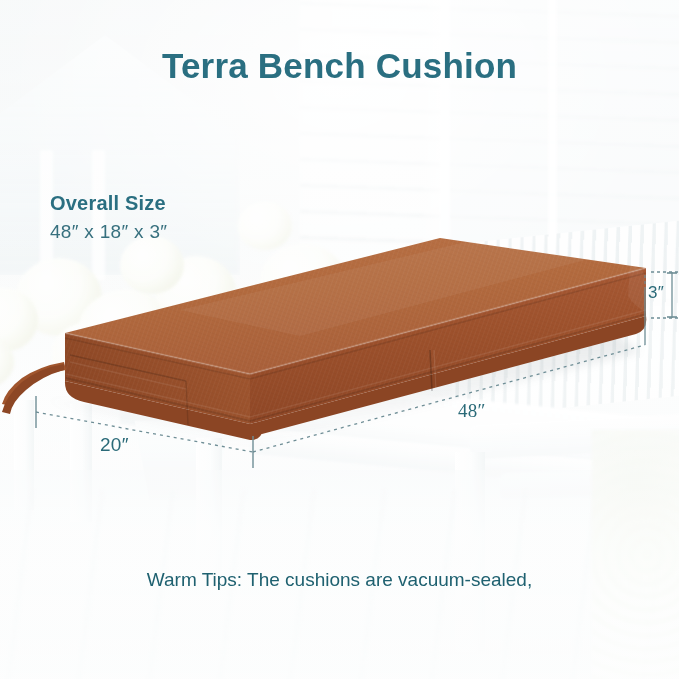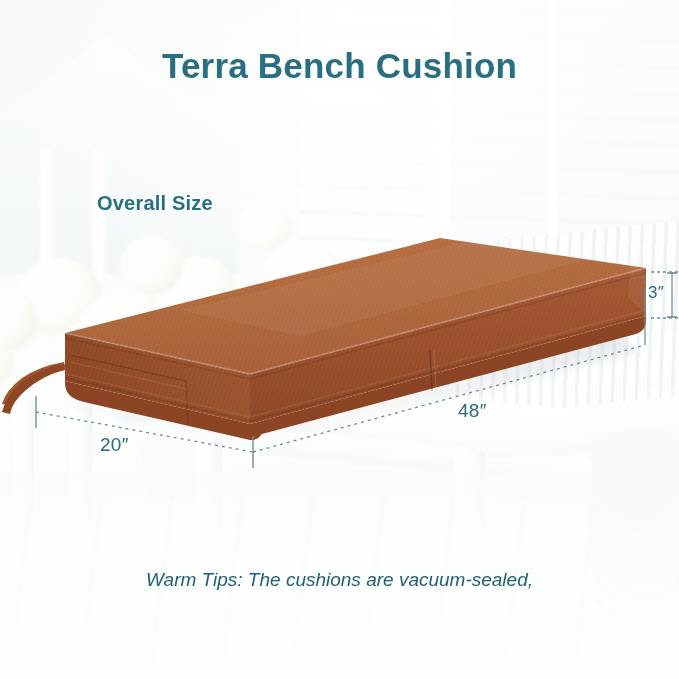--- a/index.html
+++ b/index.html
@@ -173,21 +173,20 @@
     text-align: center;
     font-size: 35px;
     font-weight: 700;
     letter-spacing: .2px;
     color: #2a6f81;
   }
   .size-block {
     position: absolute;
     left: 50px; top: 192px;
     color: #2a6f81;
-    margin-left: 47px;
   }
   .size-label {
     font-size: 20px;
     font-weight: 700;
     letter-spacing: .2px;
     margin-bottom: 6px;
   }
   .size-value {
     font-size: 19px;
     font-weight: 400;
@@ -195,35 +194,34 @@
     letter-spacing: .3px;
   }
   .tips {
     position: absolute;
     left: 0; right: 0; top: 562px;
     text-align: center;
     color: #1f6170;
     font-size: 19px;
     line-height: 35px;
     font-weight: 400;
-    font-style: italic;
   }
 
   
   .cushion { position: absolute; left: 0; top: 0; width: 679px; height: 679px; pointer-events: none; }
 
   
   .dim-text {
     position: absolute;
     color: #2a6a78;
     font-size: 19px;
     font-weight: 400;
     letter-spacing: .3px;
   }
-  .dim-48 { left: 458px; top: 400px; }
+  .dim-48 { left: 458px; top: 400px; font-family: Liberation Serif, serif; }
   .dim-18 { left: 100px; top: 434px; }
   .dim-3  { left: 648px; top: 283px; font-size: 17px; }
 </style>
 </head>
 <body>
 
 <div id="infographic">
 
   <div class="bg-layer bg-base">
     <div class="bg-gable"></div>
@@ -370,20 +368,21 @@
         <line x1="36" y1="396" x2="36" y2="428" stroke-width="1.4"></line>
         <line x1="253" y1="436" x2="253" y2="468" stroke-width="1.4"></line>
       </g>
     </g>
   </svg>
 
   <div class="title">Terra Bench Cushion</div>
 
   <div class="size-block">
     <div class="size-label">Overall Size</div>
+    <div class="size-value">48″ x 18″ x 3″</div>
   </div>
 
   <div class="dim-text dim-48">48″</div>
   <div class="dim-text dim-18">20″</div>
   <div class="dim-text dim-3">3″</div>
 
   <div class="tips">
     <div>Warm Tips: The cushions are vacuum-sealed,</div>
   </div>
 

